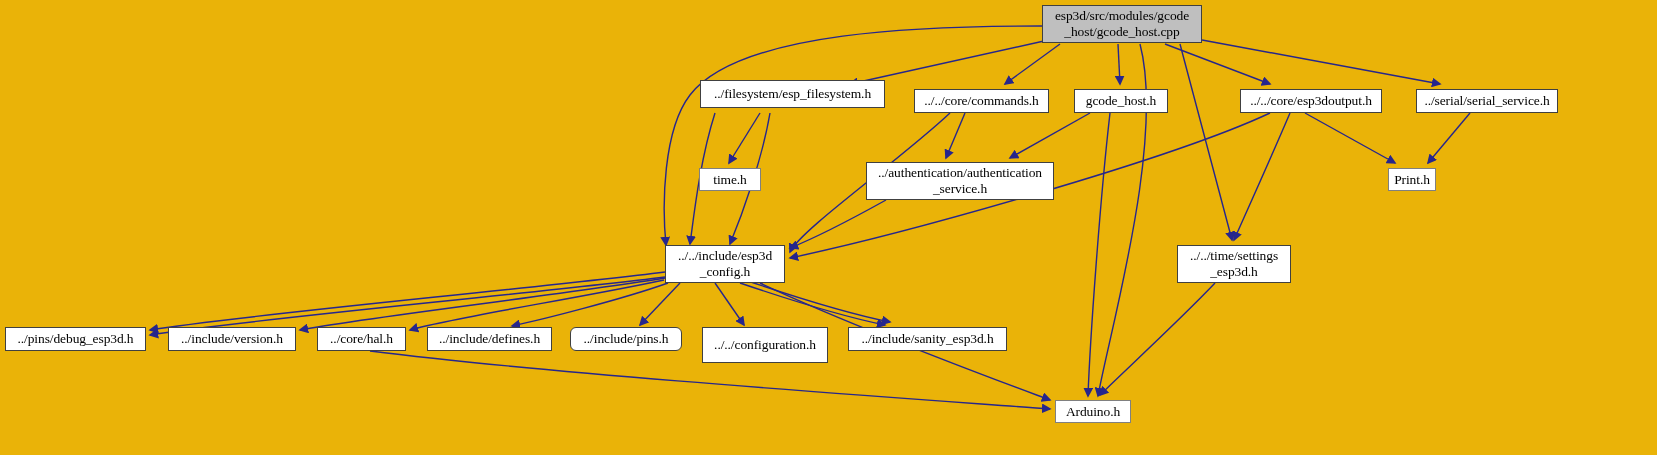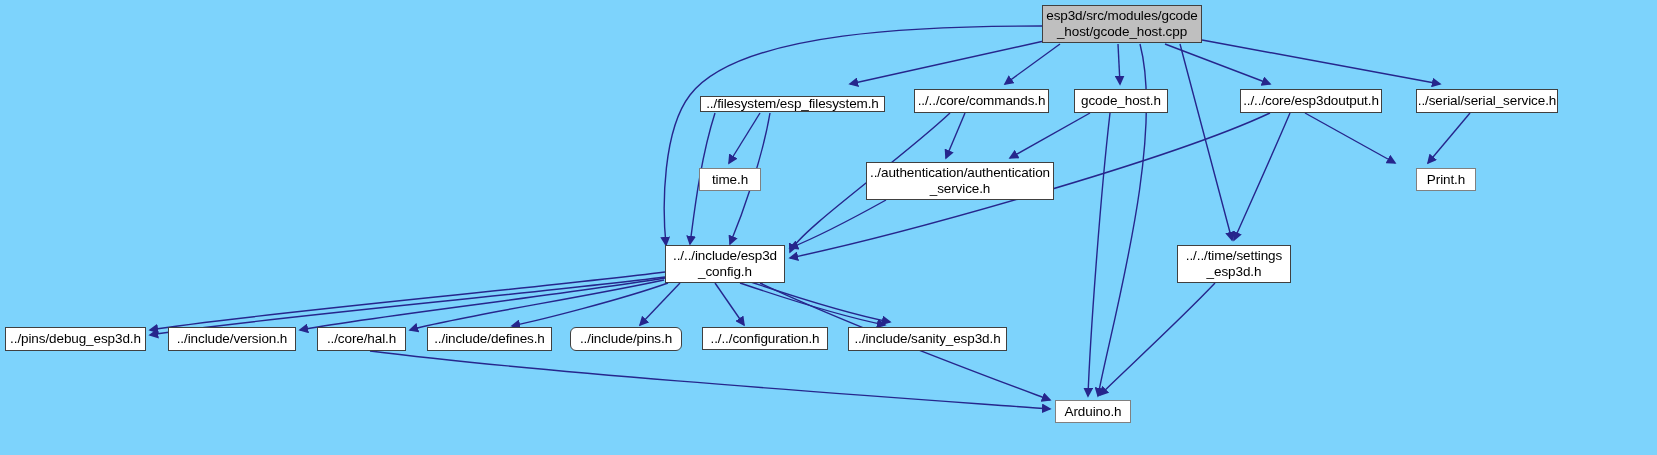--- a/index.html
+++ b/index.html
@@ -5,22 +5,22 @@
 <style>
   html, body {
     margin: 0;
     padding: 0;
     background: #ffffff;
   }
   #graph {
     position: relative;
     width: 1657px;
     height: 455px;
-    background: #7dd3fc;
-    font-family: Liberation Sans, sans-serif;
+    background: #eab308;
+    font-family: Liberation Serif, serif;
     overflow: hidden;
   }
   #edges {
     position: absolute;
     left: 0; top: 0;
     width: 1657px;
     height: 455px;
     pointer-events: none;
   }
   .node {
@@ -88,35 +88,35 @@
         <path d="M 715,283 L 744,325" marker-end="url(#arrow)"></path>
         <path d="M 740,283 C 790,300 850,318 885,325" marker-end="url(#arrow)"></path>
         <path d="M 745,280 C 795,297 855,315 890,322" marker-end="url(#arrow)"></path>
         <path d="M 760,283 C 860,330 1010,385 1050,400" marker-end="url(#arrow)"></path>
         <path d="M 370,351 C 560,375 930,400 1050,409" marker-end="url(#arrow)"></path>
       </g>
   </svg>
   <div id="node-layer">
       <div class="node root" style="left: 1042px; top: 5px; width: 160px; height: 38px;">esp3d/src/modules/gcode
 _host/gcode_host.cpp</div>
-      <div class="node hdr" style="left: 700px; top: 96px; width: 185px; height: 16px;">../filesystem/esp_filesystem.h</div>
+      <div class="node hdr" style="left: 700px; top: 80px; width: 185px; height: 28px;">../filesystem/esp_filesystem.h</div>
       <div class="node hdr" style="left: 914px; top: 89px; width: 135px; height: 24px;">../../core/commands.h</div>
       <div class="node hdr" style="left: 1074px; top: 89px; width: 94px; height: 24px;">gcode_host.h</div>
       <div class="node hdr" style="left: 1240px; top: 89px; width: 142px; height: 24px;">../../core/esp3doutput.h</div>
       <div class="node hdr" style="left: 1416px; top: 89px; width: 142px; height: 24px;">../serial/serial_service.h</div>
       <div class="node" style="left: 699px; top: 168px; width: 62px; height: 23px;">time.h</div>
       <div class="node hdr" style="left: 866px; top: 162px; width: 188px; height: 38px;">../authentication/authentication
 _service.h</div>
-      <div class="node" style="left: 1388px; top: 168px; width: 60px; height: 23px; margin-left: 28px;">Print.h</div>
+      <div class="node" style="left: 1388px; top: 168px; width: 48px; height: 23px;">Print.h</div>
       <div class="node hdr" style="left: 665px; top: 245px; width: 120px; height: 38px;">../../include/esp3d
 _config.h</div>
       <div class="node hdr" style="left: 1177px; top: 245px; width: 114px; height: 38px;">../../time/settings
 _esp3d.h</div>
       <div class="node hdr" style="left: 5px; top: 327px; width: 141px; height: 24px;">../pins/debug_esp3d.h</div>
       <div class="node hdr" style="left: 168px; top: 327px; width: 128px; height: 24px;">../include/version.h</div>
       <div class="node hdr" style="left: 317px; top: 327px; width: 89px; height: 24px;">../core/hal.h</div>
       <div class="node hdr" style="left: 427px; top: 327px; width: 125px; height: 24px;">../include/defines.h</div>
       <div class="node hdr" style="left: 570px; top: 327px; width: 112px; height: 24px; border-radius: 6px;">../include/pins.h</div>
-      <div class="node hdr" style="left: 702px; top: 327px; width: 126px; height: 23px;">../../configuration.h</div>
+      <div class="node hdr" style="left: 702px; top: 327px; width: 126px; height: 36px;">../../configuration.h</div>
       <div class="node hdr" style="left: 848px; top: 327px; width: 159px; height: 24px;">../include/sanity_esp3d.h</div>
       <div class="node" style="left: 1055px; top: 400px; width: 76px; height: 23px;">Arduino.h</div>
     </div>
 </div>
 
 </body></html>

